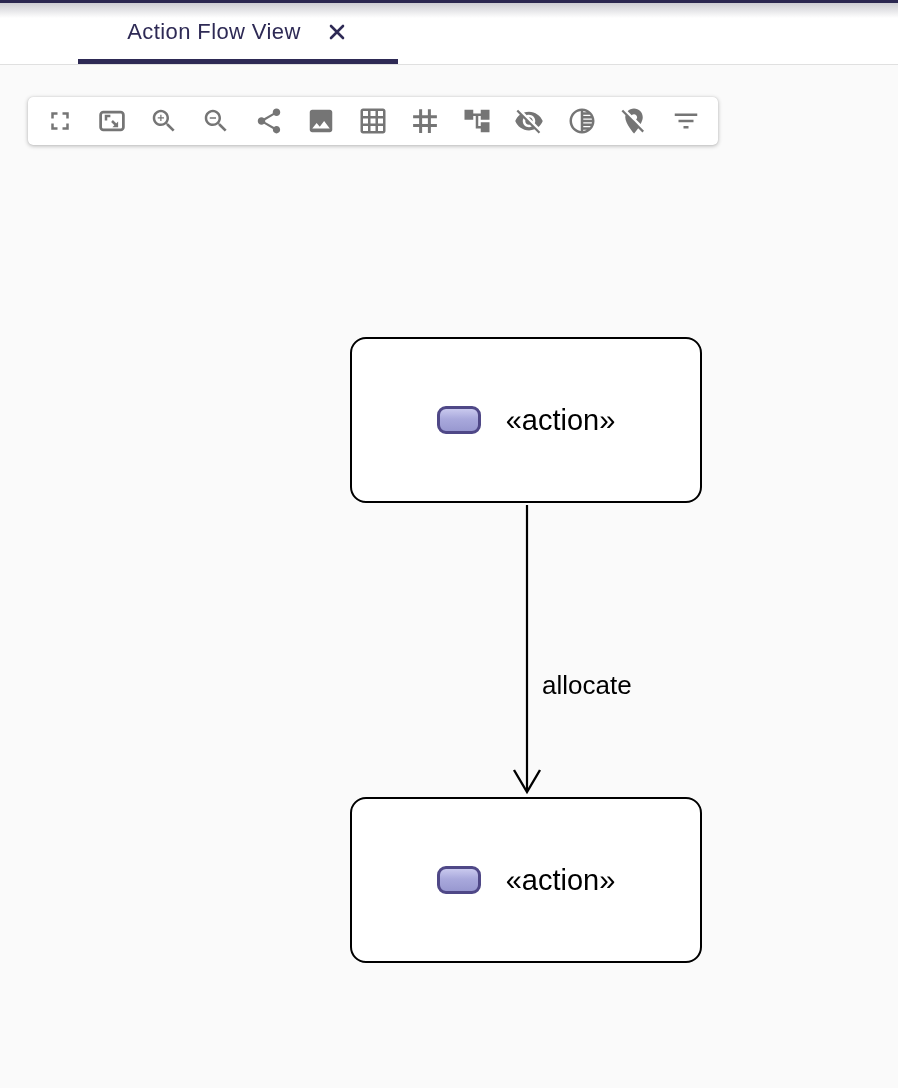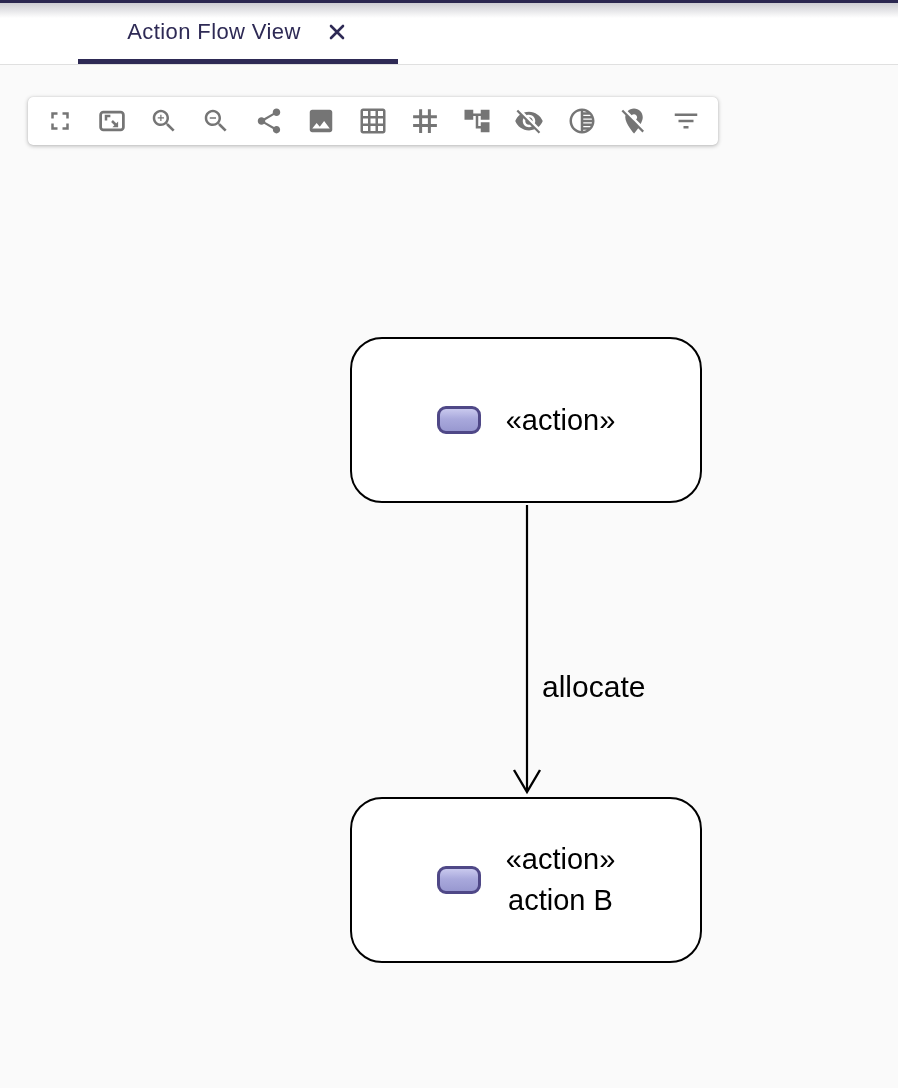--- a/index.html
+++ b/index.html
@@ -26,31 +26,31 @@
   
   .toolbar{position:absolute;left:28px;top:33px;width:690px;height:48px;box-sizing:border-box;
            background:#fff;border-radius:5px;box-shadow:0 1px 4px rgba(0,0,0,.28),0 0 1px rgba(0,0,0,.18);
            display:flex;align-items:center;justify-content:space-between;padding:0 16px;}
   .tb-btn{width:32px;height:32px;border:none;background:transparent;padding:1px;margin:0;
           color:#757575;cursor:pointer;display:flex;align-items:center;justify-content:center;}
   .tb-btn svg{width:30px;height:30px;display:block;}
 
   
   .node{position:absolute;left:350px;width:352px;height:166px;box-sizing:border-box;
-        background:#fff;border:2.5px solid #000;border-radius:32px;
+        background:#fff;border:2.5px solid #000;border-radius:16px;
         display:flex;align-items:center;justify-content:center;gap:25px;cursor:pointer;}
   .node-a{top:273px;}
   .node-b{top:733px;}
   .pill{width:44px;height:28px;border-radius:9px;border:3px solid #4f4887;box-sizing:border-box;
         background:linear-gradient(180deg,#c9c9ee 0%,#a9a9dc 45%,#9898d0 100%);flex:0 0 auto;}
   .node-text{text-align:center;color:#000;font-size:29px;line-height:41px;}
 
   
   .edge-layer{position:absolute;left:0;top:0;width:898px;height:1024px;pointer-events:none;}
-  .edge-label{position:absolute;left:542px;top:606px;font-size:30px;color:#000;cursor:pointer;white-space:nowrap;}
+  .edge-label{position:absolute;left:542px;top:606px;font-size:26px;color:#000;cursor:pointer;white-space:nowrap;}
 </style>
 </head>
 <body>
 
 <div class="app">
   <div class="top-strip"></div>
 
   <header class="tabbar">
     <div class="tab">
       <span class="tab-label">Action Flow View</span>
@@ -148,18 +148,17 @@
       <span class="pill"></span>
       <div class="node-text">
         <div>«action»</div>
       </div>
     </div>
 
     <div class="node node-b">
       <span class="pill"></span>
       <div class="node-text">
         <div>«action»</div>
-        <div>action B</div>
       </div>
     </div>
 
   </main>
 </div>
 
 </body></html>

